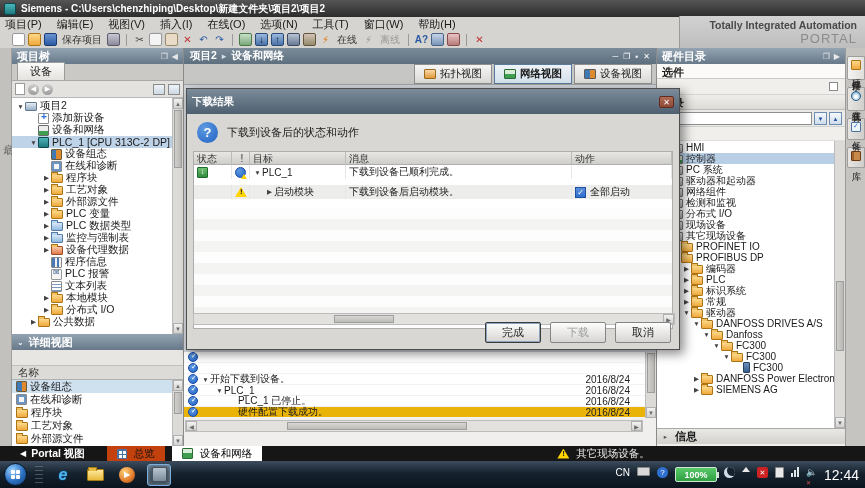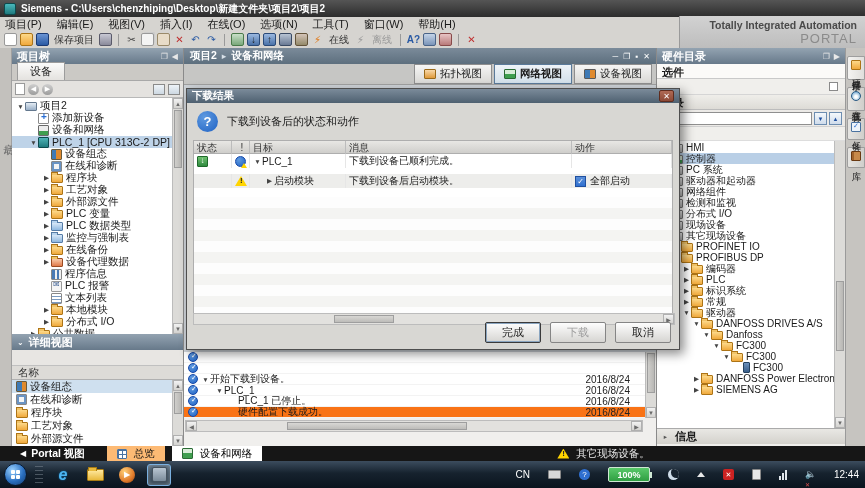--- a/index.html
+++ b/index.html
@@ -12,21 +12,21 @@
   .ic { display:inline-block; width:11px; height:11px; flex:none; margin-right:3px; position:relative; border-radius:1px; }
   [data-icon=""] { visibility:hidden; }
 
   
   #titlebar { left:0; top:0; width:865px; height:17px; background:linear-gradient(#555,#2c2c2c); color:#fff; display:flex; align-items:center; padding:0 4px; font-weight:bold; font-size:10px; }
   .appicon { width:12px; height:12px; background:linear-gradient(#49b8bc,#1f7a7e); border:1px solid #0d4a4d; border-radius:2px; margin-right:5px; flex:none; }
 
   
   #menubar { left:0; top:17px; width:679px; height:14px; background:#d6d4d0; display:flex; gap:15px; padding-left:5px; align-items:center; }
   .mitem { cursor:default; }
-  #toolbar { left:0; top:31px; width:638px; height:17px; background:#d6d4d0; display:flex; align-items:center; gap:3px; padding-left:4px; }
+  #toolbar { left:0; top:31px; width:638px; height:17px; background:#d6d4d0; display:flex; align-items:center; gap:3px; padding-left:12px; }
   .tbi { width:13px; height:13px; border-radius:2px; flex:none; display:inline-flex; align-items:center; justify-content:center; font-size:10px; }
   .tb-sep { width:1px; height:12px; background:#9a9a9a; margin:0 3px; flex:none; }
   .tb-lbl { font-size:10px; color:#333; margin:0 2px; }
   .tb-lbl.dis { color:#9a9a9a; }
   #brand { left:679px; top:16px; width:186px; height:32px; background:linear-gradient(#d2d2d2,#bdbdbd); border-left:1px solid #9a9a9a; text-align:right; padding:3px 8px 0 0; }
   #brand .b1 { font-weight:bold; color:#4a4a4a; font-size:10.5px; }
   #brand .b2 { color:#8b8b8b; font-size:13px; letter-spacing:1px; }
 
   
   #leftstrip { left:0; top:48px; width:12px; height:398px; background:#c3c1bd; border-right:1px solid #a0a0a0; }
@@ -71,29 +71,29 @@
   #crumbbar .wicons { margin-left:auto; display:flex; gap:5px; font-size:8px; }
   #viewrow { height:21px; background:#c6c6c4; border-bottom:1px solid #a0a0a0; display:flex; align-items:center; justify-content:flex-end; gap:2px; padding-right:4px; }
   .vbtn { display:inline-flex; align-items:center; gap:4px; padding:2px 9px; background:linear-gradient(#f6f6f5,#d9d8d5); border:1px solid #8e8e8e; font-size:10.5px; }
   .vbtn.active { background:linear-gradient(#eef3f8,#d3e0ea); border-color:#5a7a9a; font-weight:bold; }
   .vbtn .ic { margin-right:0; width:12px; height:10px; }
 
   
   #log { left:184px; top:352px; width:472px; height:94px; background:#f0efed; }
   #logrows { position:relative; height:66px; background:#fff; overflow:hidden; }
   .lrow { display:flex; align-items:center; height:11px; font-size:10px; padding-left:4px; white-space:nowrap; border-bottom:1px solid #f3f3f3; }
-  .lrow.selected { background:#f97316; }
+  .lrow.selected { background:#eab308; }
   .ltext { flex:1; overflow:hidden; }
   .ldate { width:60px; text-align:right; margin-right:26px; flex:none; color:#222; }
   #log .vscroll { height:66px; }
   #loghs { left:1px; top:68px; width:458px; }
 
   
   #dialog { left:186px; top:88px; width:494px; height:262px; background:#d8d7d3; border:1px solid #4e4e4e; box-shadow:4px 4px 10px rgba(0,0,0,.45); z-index:50; }
-  #dlg-title { height:14px; background:linear-gradient(#7b8b9a,#4e6070); color:#fff; font-weight:bold; display:flex; align-items:center; padding:0 5px; font-size:10.5px; }
+  #dlg-title { height:25px; background:linear-gradient(#7b8b9a,#4e6070); color:#fff; font-weight:bold; display:flex; align-items:center; padding:0 5px; font-size:10.5px; }
   #dlg-close { margin-left:auto; width:15px; height:12px; background:linear-gradient(#b06a55,#8d4936); border:1px solid #5f2c1e; color:#fff; font-size:8px; line-height:11px; text-align:center; border-radius:2px; }
   #dlg-q { display:flex; align-items:center; gap:9px; padding:8px 0 6px 10px; }
   .qicon { width:21px; height:21px; border-radius:50%; background:radial-gradient(circle at 35% 30%,#5f9ae0,#1f62c4); color:#fff; font-weight:bold; font-size:13px; text-align:center; line-height:21px; flex:none; }
   #dlg-table { margin:2px 6px 0 6px; background:#fff; border:1px solid #aeaeae; height:178px; position:relative; overflow:hidden; }
   .dgrid { display:grid; grid-template-columns:38px 18px 96px 226px 1fr; align-items:center; }
   .dhead { height:13px; background:linear-gradient(#e8e7e4,#cfcecb); border-bottom:1px solid #aeaeae; font-size:10px; color:#333; }
   .dhead > span { padding-left:3px; border-right:1px solid #bcbcbc; height:13px; line-height:13px; }
   .drow { height:14px; font-size:10px; }
   .drow + .drow { margin-top:6px; background:#ededeb; }
   .drow > span { padding-left:3px; height:14px; display:flex; align-items:center; border-right:1px solid #e6e6e6; }
@@ -126,37 +126,37 @@
   #sidetabs { left:845px; top:48px; width:20px; height:398px; background:#c6c4c0; border-left:1px solid #9a9a9a; padding-top:8px; }
   .stab { width:18px; margin:0 0 7px 1px; background:linear-gradient(90deg,#e6e5e2,#d0cfcb); border:1px solid #9e9e9e; border-radius:2px 0 0 2px; padding:3px 0; display:flex; flex-direction:column; align-items:center; gap:2px; }
   .stab.active { background:linear-gradient(90deg,#f4f3f1,#e0dfdc); }
   .stab .vl { writing-mode:vertical-rl; font-size:9.5px; color:#222; letter-spacing:1px; }
   .stab .ic { margin:0; width:10px; height:10px; }
 
   
   #statusbar { left:0; top:446px; width:865px; height:15px; background:#161616; color:#fff; display:flex; align-items:center; font-size:10.5px; }
   #portal-lbl { margin-left:20px; font-weight:bold; display:flex; gap:5px; align-items:center; }
   .sb-tab { height:15px; display:flex; align-items:center; gap:4px; padding:0 10px; font-size:10.5px; }
-  #tab-overview { margin-left:22px; background:#fdba74; color:#111; }
+  #tab-overview { margin-left:22px; background:#c2410c; color:#111; }
   #tab-editor { margin-left:7px; background:#fff; color:#000; }
   #sb-msg { margin-left:295px; display:flex; align-items:center; gap:4px; color:#e8e8e8; }
 
   
   #taskbar { left:0; top:461px; width:865px; height:27px; background:linear-gradient(#3c4d5e,#16222e 45%,#0a141e); display:flex; align-items:center; }
   .orb { width:23px; height:23px; border-radius:50%; margin-left:4px; background:radial-gradient(circle at 35% 30%,#9ad2ff,#2a6fc0 55%,#123a6a); border:1px solid #091a2e; position:relative; flex:none; }
   .orb::after { content:""; position:absolute; left:6px; top:6px; width:4px; height:4px; background:#fff; border-radius:1px; box-shadow:5px 0 #fff,0 5px #fff,5px 5px #fff; }
   .tdots { width:8px; height:18px; margin-left:8px; background:repeating-linear-gradient(#7f8a94 0 1px,transparent 1px 4px); opacity:.5; }
   .tk { width:24px; height:22px; margin-left:8px; display:flex; align-items:center; justify-content:center; border-radius:3px; }
   .tk.pressed { border:1px solid #7ab0e0; background:rgba(180,215,245,.25); box-shadow:inset 0 0 5px rgba(255,255,255,.35); }
   .ie-e { color:#4db4f0; font-weight:bold; font-style:italic; font-size:16px; text-shadow:0 0 2px #0a6aa8; }
   .tfold { width:17px; height:12px; background:linear-gradient(#ffe9a0,#e8b93c); border:1px solid #a87c14; border-radius:1px; position:relative; }
   .tfold::before { content:""; position:absolute; left:0; top:-3px; width:7px; height:3px; background:#e8b93c; border:1px solid #a87c14; border-bottom:none; border-radius:1px 1px 0 0; }
   .wmp { width:16px; height:16px; border-radius:50%; background:radial-gradient(circle at 35% 30%,#ffd27a,#e07a2a 60%,#8a3f10); color:#fff; font-size:8px; text-align:center; line-height:16px; }
   .tia-ic { width:15px; height:15px; background:linear-gradient(#b9c6d2,#7b8b9a); border:1px solid #45525e; border-radius:2px; }
-  #tray { margin-left:auto; display:flex; align-items:center; gap:18px; padding-right:6px; color:#fff; }
+  #tray { margin-left:auto; display:flex; align-items:flex-start; gap:7px; padding-right:6px; color:#fff; }
   .kbd { width:13px; height:9px; background:#d8d8d8; border:1px solid #888; border-radius:1px; }
   .hlp { width:11px; height:11px; border-radius:50%; background:#2f6fd0; color:#fff; font-size:8px; text-align:center; line-height:11px; }
   .batt { width:42px; height:15px; background:linear-gradient(#59c96a,#2f9e42); border:1px solid #cfe8d4; border-radius:2px; color:#fff; font-size:9px; font-weight:bold; text-align:center; line-height:14px; position:relative; }
   .batt::after { content:""; position:absolute; right:-3px; top:4px; width:2px; height:6px; background:#cfe8d4; }
   .moon { width:11px; height:11px; border-radius:50%; background:#cfdce8; position:relative; overflow:hidden; }
   .moon::after { content:""; position:absolute; left:3px; top:-2px; width:11px; height:11px; border-radius:50%; background:#16222e; }
   .tri-up { width:0; height:0; border-left:4px solid transparent; border-right:4px solid transparent; border-bottom:5px solid #e8e8e8; }
   .flagr { width:11px; height:11px; background:#c22; border-radius:2px; color:#fff; font-size:7px; text-align:center; line-height:11px; }
   .clip { width:9px; height:11px; background:#e8e8e8; border:1px solid #888; border-radius:1px; }
   .sig { display:flex; align-items:flex-end; gap:1px; height:10px; }
@@ -368,26 +368,20 @@
         <span>PLC 数据类型</span>
       </div>
 
       <div class="trow">
         <span class="sp" style="padding-left: 26px;"></span>
         <span class="arr">▶</span>
         <span class="ic" data-icon="folder-watch"></span>
         <span>监控与强制表</span>
       </div>
 
-      <div class="trow">
-        <span class="sp" style="padding-left: 26px;"></span>
-        <span class="arr">▶</span>
-        <span class="ic" data-icon="folder-backup"></span>
-        <span>在线备份</span>
-      </div>
 
       <div class="trow">
         <span class="sp" style="padding-left: 26px;"></span>
         <span class="arr">▶</span>
         <span class="ic" data-icon="folder-proxy"></span>
         <span>设备代理数据</span>
       </div>
 
       <div class="trow">
         <span class="sp" style="padding-left: 26px;"></span>
@@ -897,15 +891,15 @@
     <span class="moon"></span>
     <span class="tri-up"></span>
     <span class="flagr">✕</span>
     <span class="clip"></span>
     <span class="sig">
         <i style="height:4px"></i>
         <i style="height:7px"></i>
         <i style="height:10px"></i>
       </span>
     <span class="spk">🔈</span>
-    <span style="font-size:10px">12:44</span>
+    <span style="font-size:14px">12:44</span>
   </span>
 </div>
 
 </body></html>

